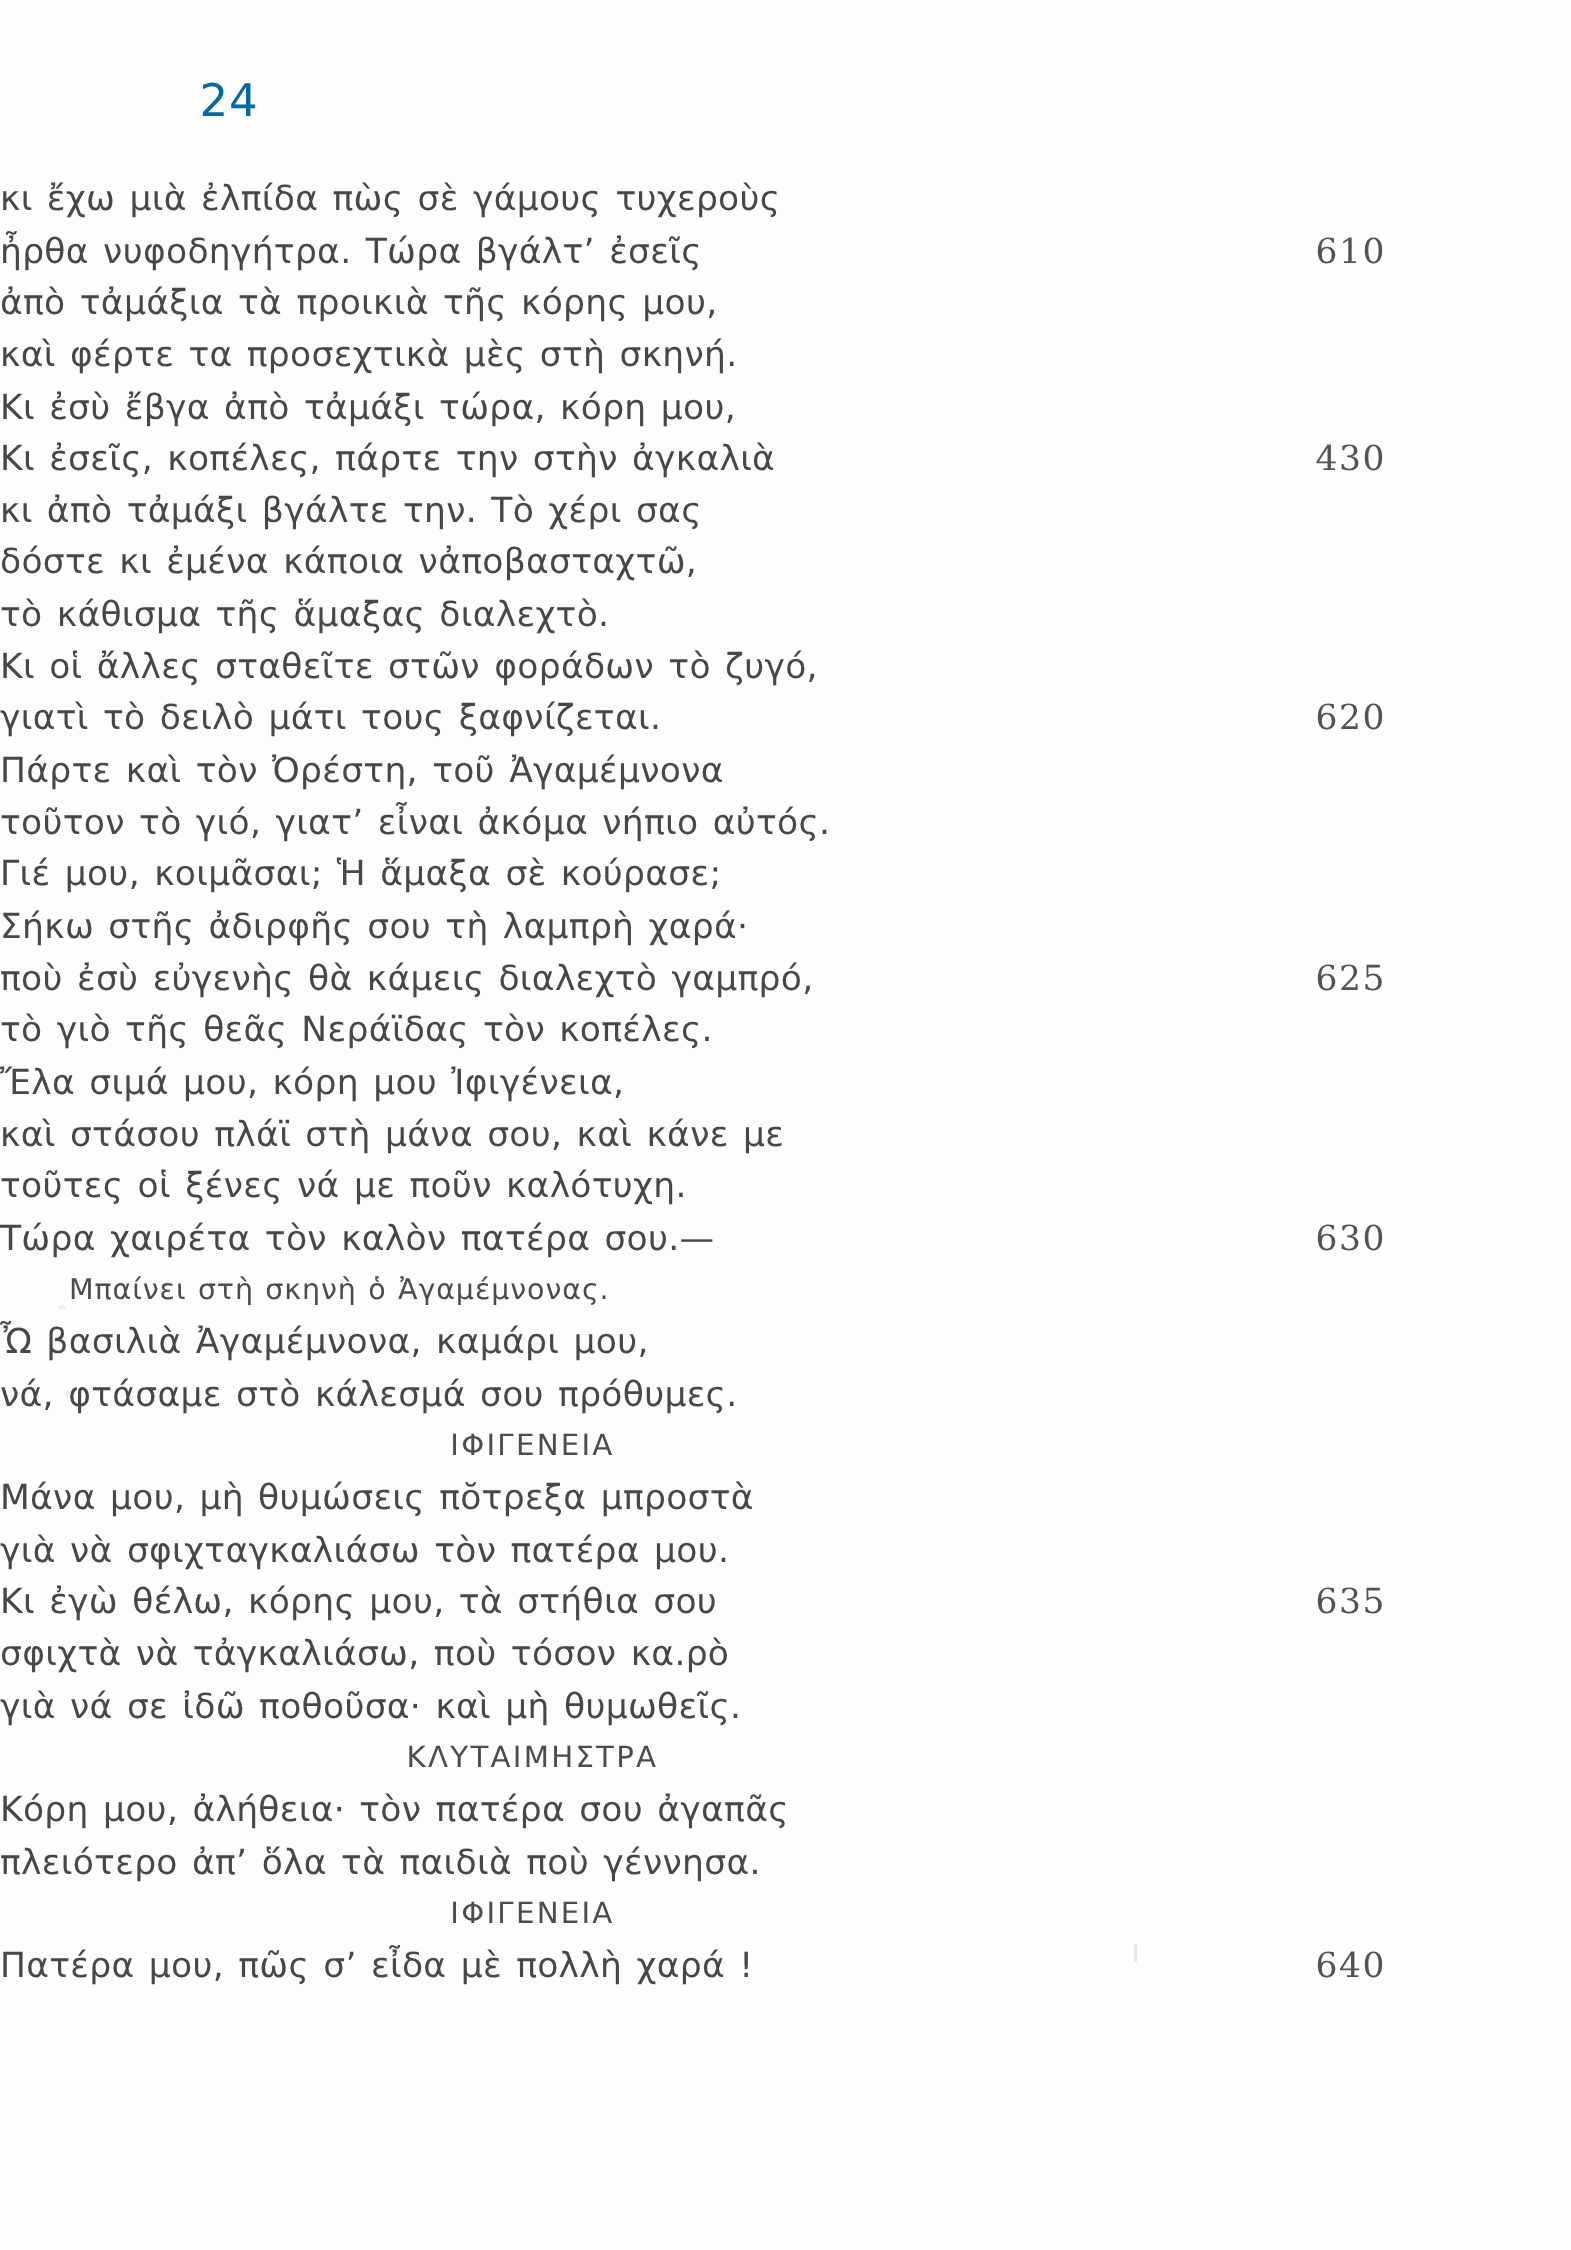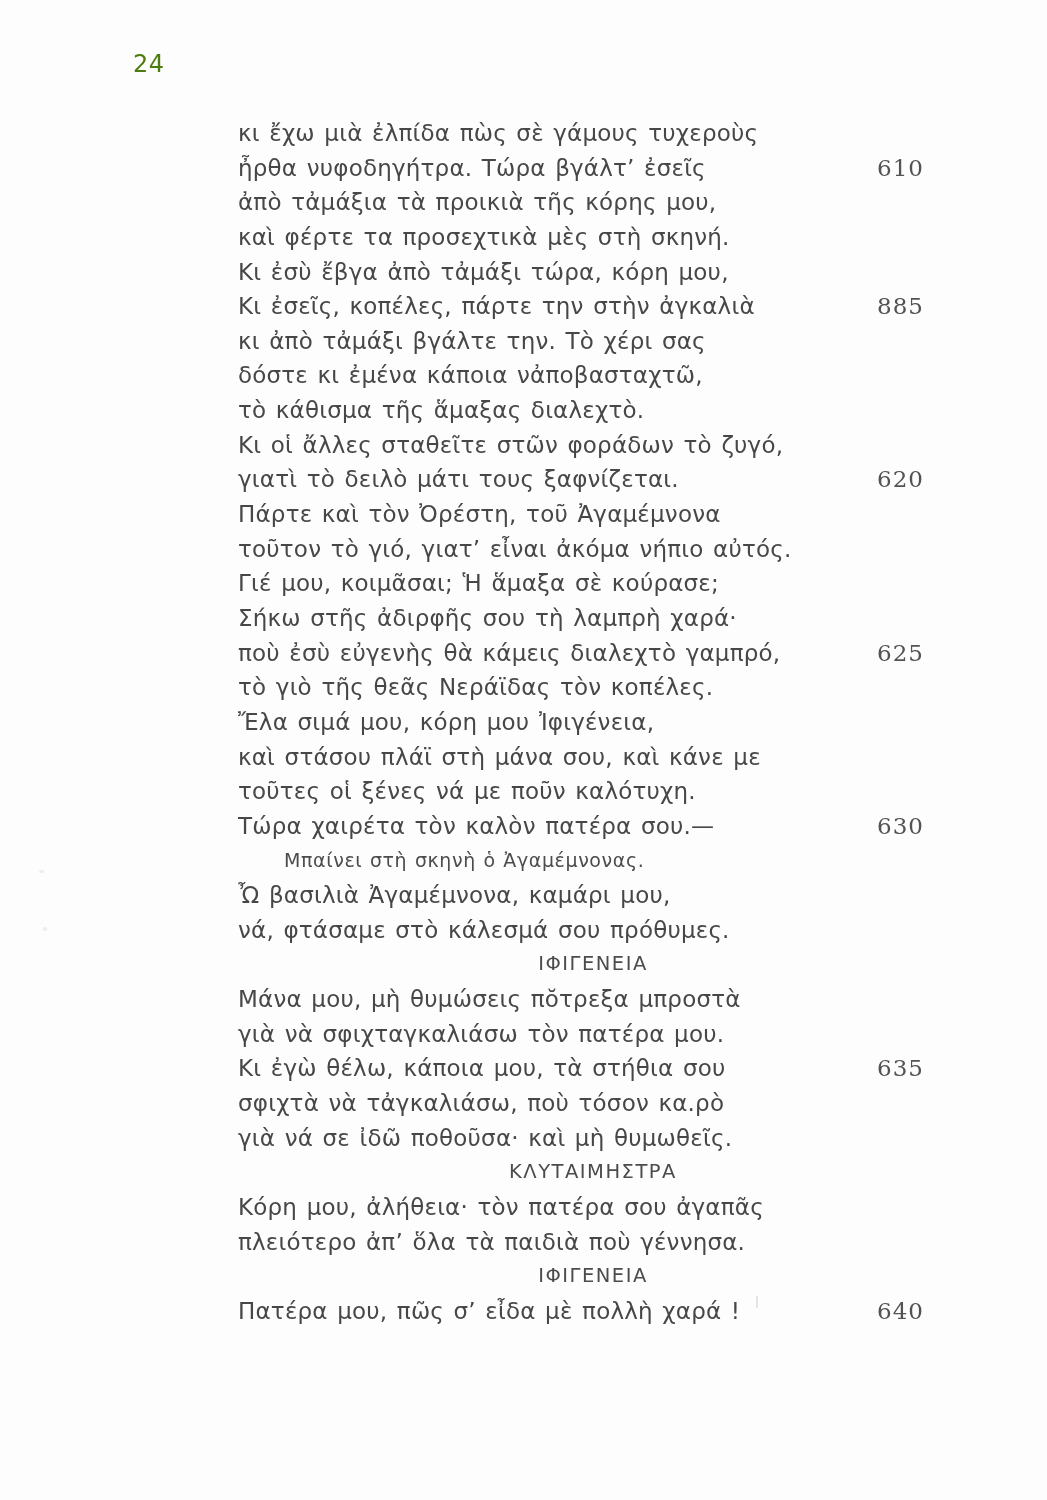--- a/index.html
+++ b/index.html
@@ -12,38 +12,37 @@
     width: 1047px;
     height: 1500px;
     background: #fdfdfd;
     overflow: hidden;
     font-family: "DejaVu Sans", sans-serif;
   }
   .page-number {
     position: absolute;
     left: 133px;
     top: 50px;
-    font-size: 24px;
-    color: #4d7c0f;
+    font-size: 30px;
+    color: #0369a1;
     letter-spacing: 0.5px;
   }
   .text-block {
     position: absolute;
     left: 0;
     top: 116px;
     width: 1047px;
   }
   .row {
     position: relative;
     height: 34.65px;
     line-height: 34.65px;
   }
   .row .txt {
     display: block;
-    margin-left: 238px;
     width: 578px;
     font-size: 23px;
     color: #474747;
     white-space: nowrap;
     letter-spacing: 0.2px;
     word-spacing: 2px;
   }
   .row.speaker .txt {
     text-align: center;
     font-size: 19.5px;
@@ -103,21 +102,21 @@
       <div class="row verse">
     <span class="txt">καὶ φέρτε τα προσεχτικὰ μὲς στὴ σκηνή.</span>
 
   </div>
       <div class="row verse">
     <span class="txt">Κι ἐσὺ ἔβγα ἀπὸ τἀμάξι τώρα, κόρη μου,</span>
 
   </div>
       <div class="row verse">
     <span class="txt">Κι ἐσεῖς, κοπέλες, πάρτε την στὴν ἀγκαλιὰ</span>
-    <span class="lnum">885</span>
+    <span class="lnum">430</span>
   </div>
       <div class="row verse">
     <span class="txt">κι ἀπὸ τἀμάξι βγάλτε την. Τὸ χέρι σας</span>
 
   </div>
       <div class="row verse">
     <span class="txt">δόστε κι ἐμένα κάποια νἀποβασταχτῶ,</span>
 
   </div>
       <div class="row verse">
@@ -190,21 +189,21 @@
   </div>
       <div class="row verse">
     <span class="txt">Μάνα μου, μὴ θυμώσεις πο̆τρεξα μπροστὰ</span>
 
   </div>
       <div class="row verse">
     <span class="txt">γιὰ νὰ σφιχταγκαλιάσω τὸν πατέρα μου.</span>
 
   </div>
       <div class="row verse">
-    <span class="txt">Κι ἐγὼ θέλω, κάποια μου, τὰ στήθια σου</span>
+    <span class="txt">Κι ἐγὼ θέλω, κόρης μου, τὰ στήθια σου</span>
     <span class="lnum">635</span>
   </div>
       <div class="row verse">
     <span class="txt">σφιχτὰ νὰ τἀγκαλιάσω, ποὺ τόσον κα.ρὸ</span>
 
   </div>
       <div class="row verse">
     <span class="txt">γιὰ νά σε ἰδῶ ποθοῦσα· καὶ μὴ θυμωθεῖς.</span>
 
   </div>

